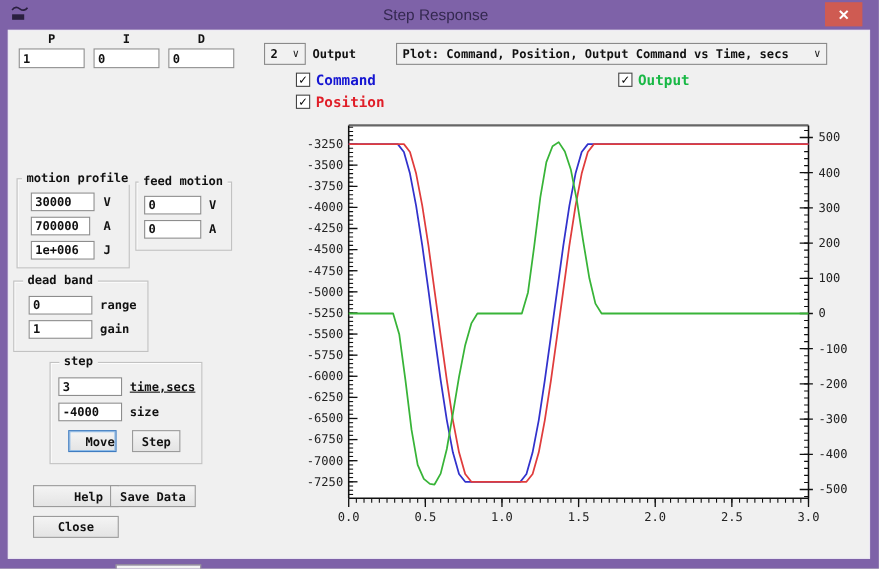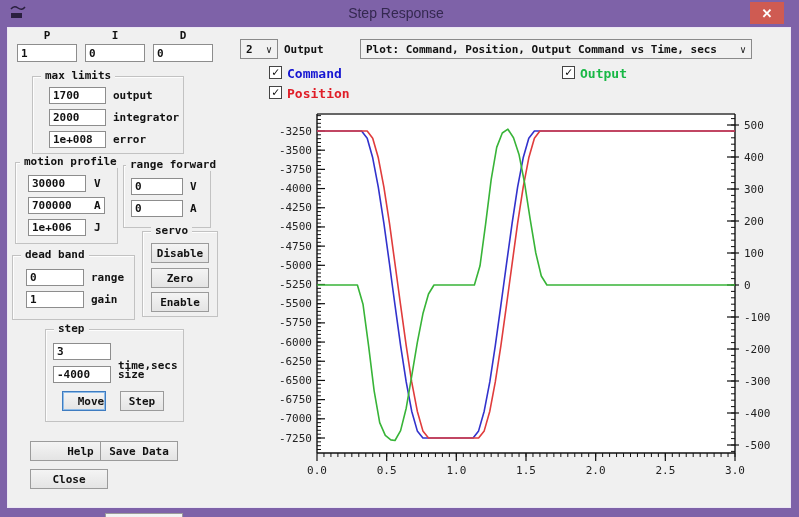--- a/index.html
+++ b/index.html
@@ -53,67 +53,52 @@
   </div>
   <div class="content"></div>
 
   <span class="lbl" style="left:17px;top:29px;width:60px;text-align:center;">P</span>
   <span class="lbl" style="left:85px;top:29px;width:60px;text-align:center;">I</span>
   <span class="lbl" style="left:153px;top:29px;width:60px;text-align:center;">D</span>
   <input class="fld" style="left: 17px; top: 44px; width: 60px; height: 18px;" value="1">
   <input class="fld" style="left: 85px; top: 44px; width: 60px; height: 18px;" value="0">
   <input class="fld" style="left: 153px; top: 44px; width: 60px; height: 18px;" value="0">
 
-  <div class="group" style="left:32px;top:76px;width:150px;height:76px;">
-    <span class="legend">max limits</span>
-    <input class="fld" style="left: 16px; top: 10px; width: 57px; height: 17px;" value="1700">
-    <span class="lbl" style="left:80px;top:12px;">output</span>
-    <input class="fld" style="left: 16px; top: 32px; width: 57px; height: 17px;" value="2000">
-    <span class="lbl" style="left:80px;top:34px;">integrator</span>
-    <input class="fld" style="left: 16px; top: 54px; width: 57px; height: 17px;" value="1e+008">
-    <span class="lbl" style="left:80px;top:56px;">error</span>
-  </div>
 
   <div class="group" style="left:15px;top:162px;width:101px;height:80px;">
     <span class="legend" style="left:4px;">motion profile</span>
     <input class="fld" style="left: 12px; top: 12px; width: 58px; height: 17px;" value="30000">
     <span class="lbl" style="left:78px;top:14px;">V</span>
-    <input class="fld" style="left: 12px; top: 34px; width: 77px; height: 17px;" value="700000">
+    <input class="fld" style="left: 12px; top: 34px; width: 54px; height: 17px;" value="700000">
     <span class="lbl" style="left:78px;top:36px;">A</span>
     <input class="fld" style="left: 12px; top: 56px; width: 58px; height: 17px;" value="1e+006">
     <span class="lbl" style="left:78px;top:58px;">J</span>
   </div>
 
   <div class="group" style="left:123px;top:165px;width:86px;height:61px;">
-    <span class="legend" style="left:2px;">range forward</span>
+    <span class="legend" style="left:2px;">feed motion</span>
     <input class="fld" style="left: 7px; top: 12px; width: 52px; height: 17px;" value="0">
     <span class="lbl" style="left:66px;top:14px;">V</span>
     <input class="fld" style="left: 7px; top: 34px; width: 52px; height: 17px;" value="0">
     <span class="lbl" style="left:66px;top:36px;">A</span>
   </div>
 
-  <div class="group" style="left:142px;top:231px;width:74px;height:84px;">
-    <span class="legend">servo</span>
-    <button class="btn" style="left:8px;top:11px;width:58px;height:20px;">Disable</button>
-    <button class="btn" style="left:8px;top:36px;width:58px;height:20px;">Zero</button>
-    <button class="btn" style="left:8px;top:60px;width:58px;height:20px;">Enable</button>
-  </div>
 
   <div class="group" style="left:12px;top:255px;width:121px;height:63px;">
     <span class="legend">dead band</span>
     <input class="fld" style="left: 13px; top: 13px; width: 58px; height: 17px;" value="0">
     <span class="lbl" style="left:78px;top:15px;">range</span>
     <input class="fld" style="left: 13px; top: 35px; width: 58px; height: 17px;" value="1">
     <span class="lbl" style="left:78px;top:37px;">gain</span>
   </div>
 
   <div class="group" style="left:45px;top:329px;width:137px;height:91px;">
     <span class="legend">step</span>
     <input class="fld" style="left: 7px; top: 13px; width: 58px; height: 17px;" value="3">
-    <span class="lbl" style="left:72px;top:29px;">time,secs</span>
+    <span class="lbl" style="left:72px;top:15px;text-decoration:underline;">time,secs</span>
     <input class="fld" style="left: 7px; top: 36px; width: 58px; height: 17px;" value="-4000">
     <span class="lbl" style="left:72px;top:38px;">size</span>
     <button class="btn focused" style="left:16px;top:61px;width:44px;height:20px;padding-left:14px;">Move</button>
     <button class="btn" style="left:74px;top:61px;width:44px;height:20px;">Step</button>
   </div>
 
   <button class="btn" style="left:30px;top:441px;width:78px;height:20px;padding-left:23px;">Help</button>
   <button class="btn" style="left:100px;top:441px;width:78px;height:20px;text-align:center;">Save Data</button>
   <button class="btn" style="left:30px;top:469px;width:78px;height:20px;">Close</button>
   <button class="btn" style="left:105px;top:469px;width:78px;height:24px;margin-top:44px;">Load Data</button>

